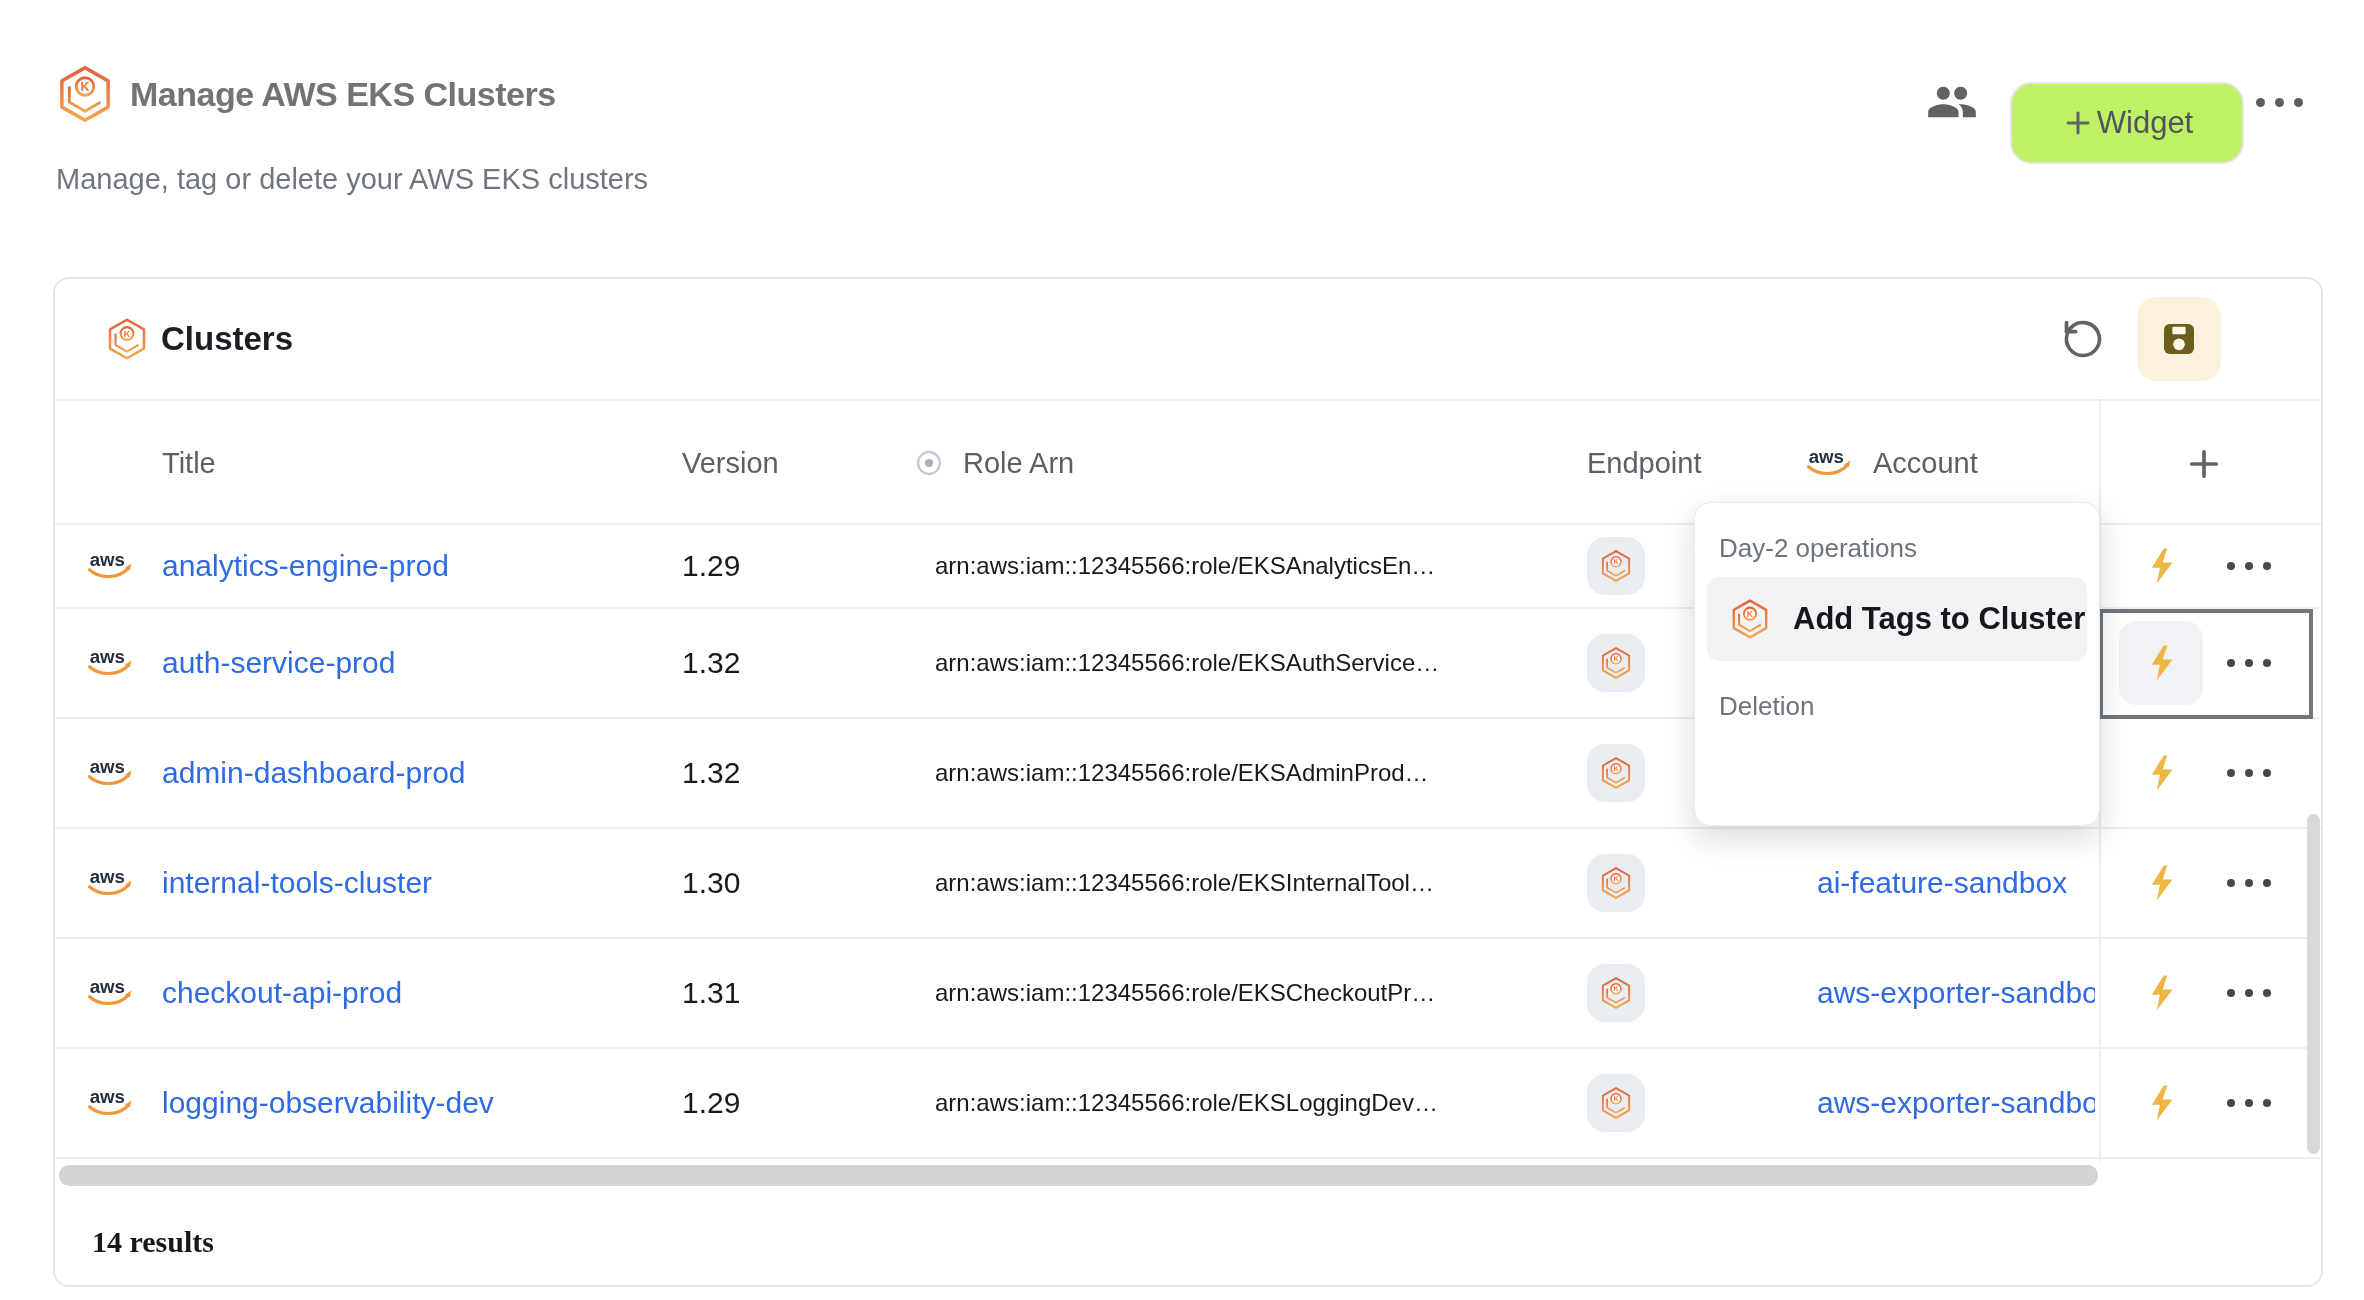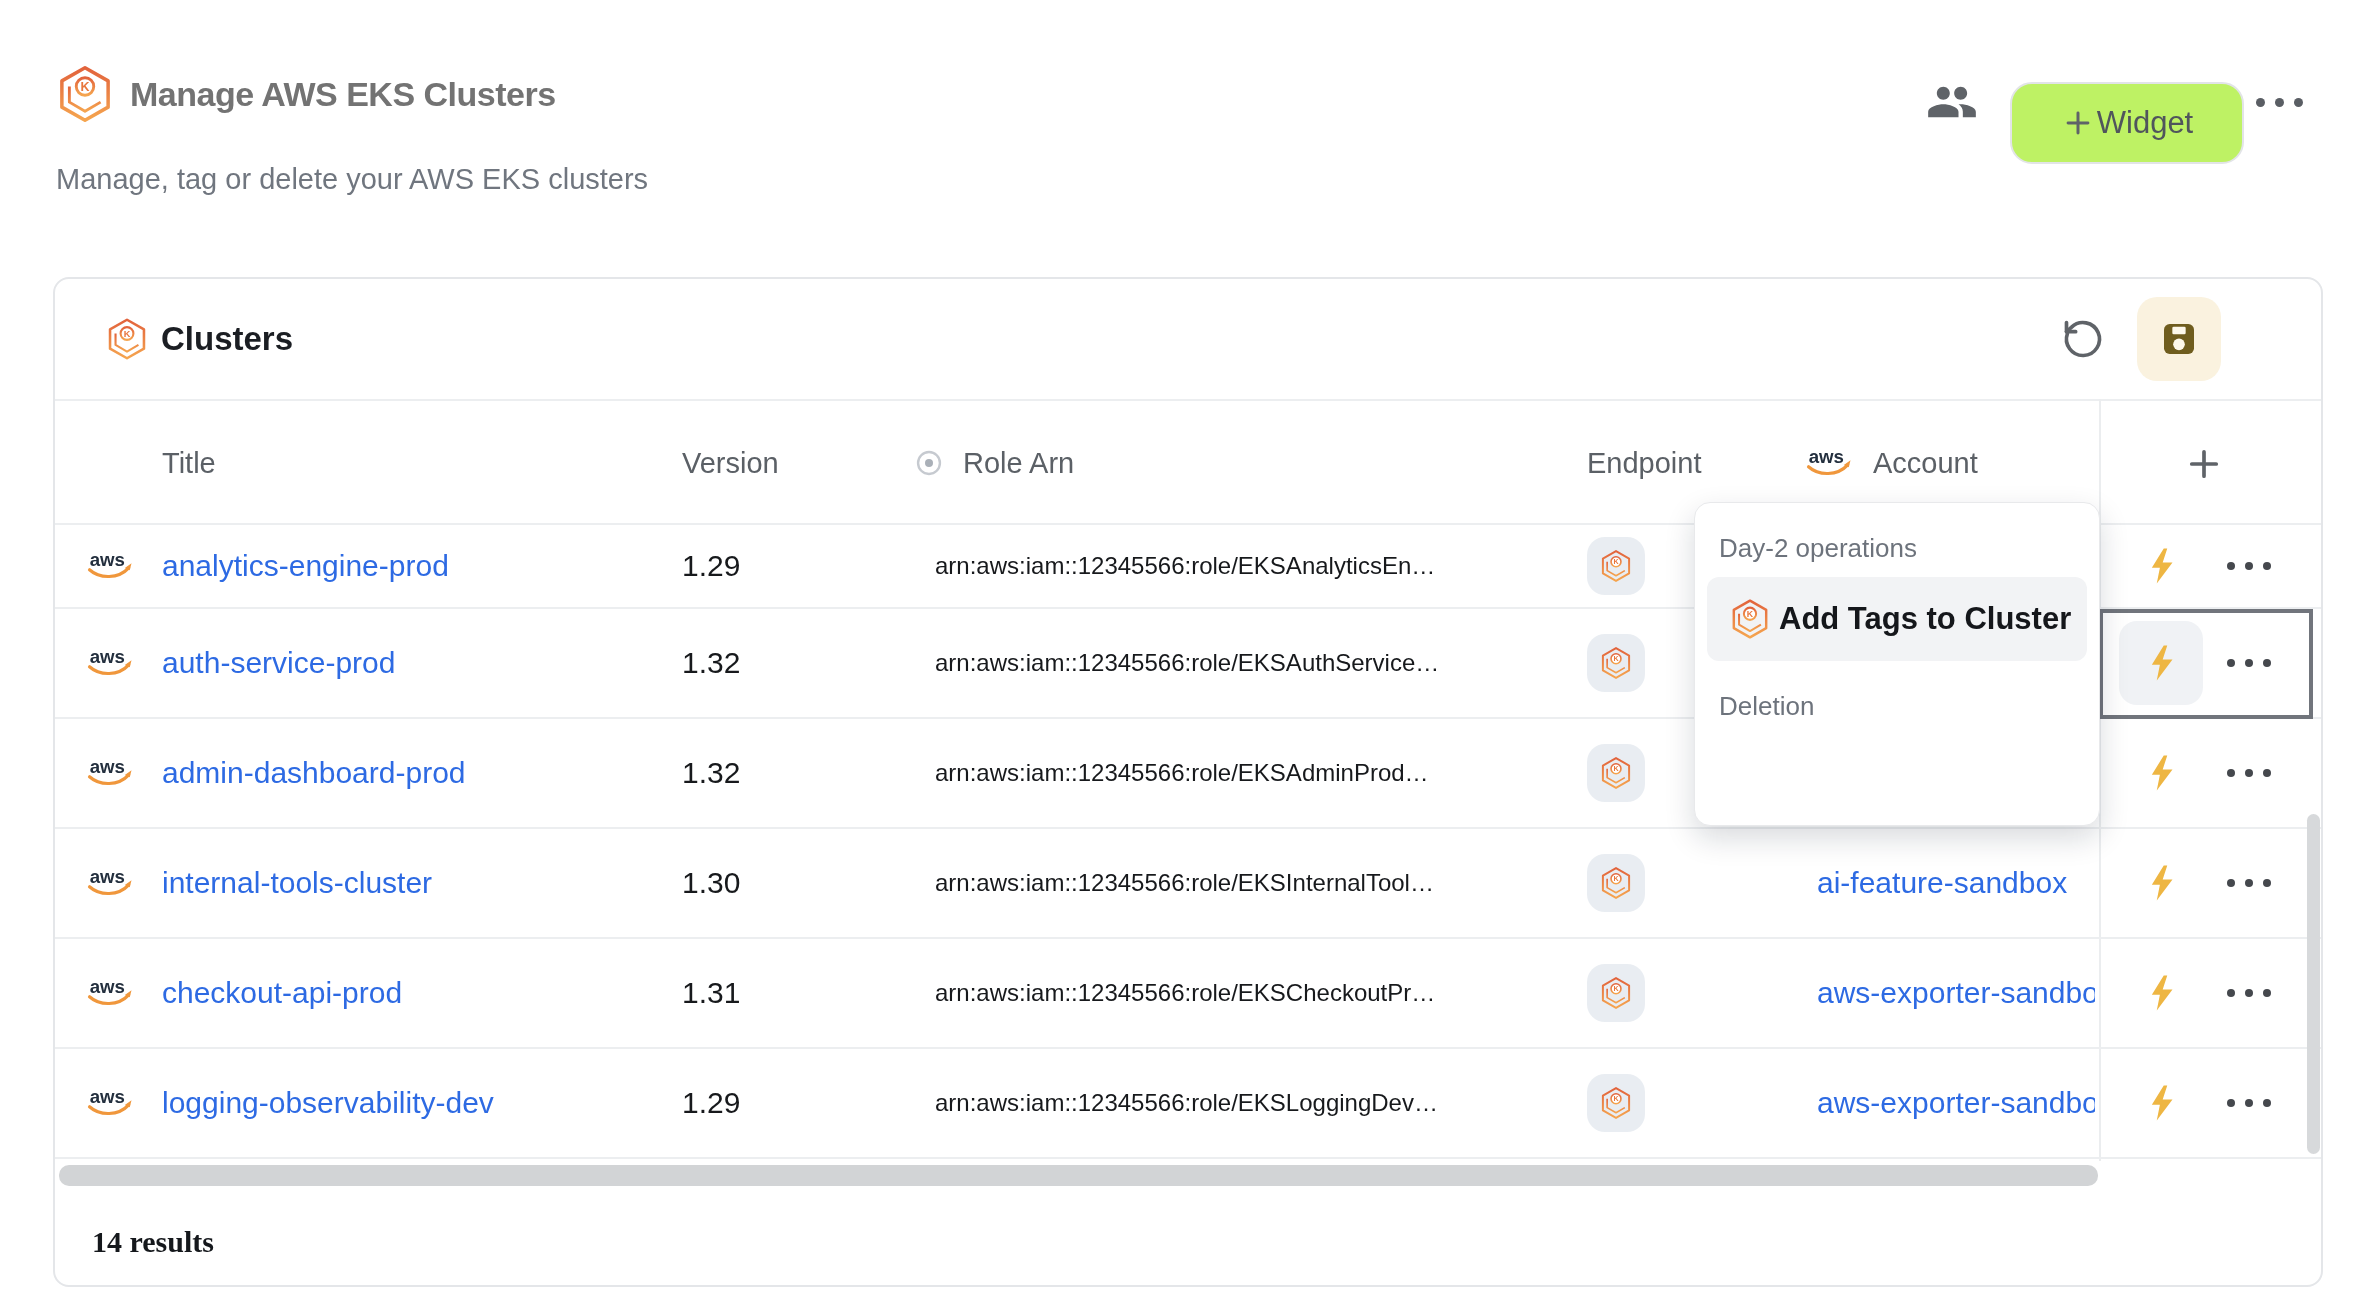--- a/index.html
+++ b/index.html
@@ -82,21 +82,21 @@
   
   #ctx-menu{left:1639px;top:223px;width:404px;height:322px;background:#fff;
             border:1px solid #e8e9eb;border-radius:16px;z-index:60;
             box-shadow:0 12px 30px rgba(15,23,42,.16);}
   .ctx-label{position:absolute;left:24px;font-size:26px;color:#6d737c;}
   #ctx-label-1{top:30px;} #ctx-label-2{top:188px;}
   .ctx-item{position:absolute;left:12px;right:12px;height:84px;border-radius:12px;
             display:flex;align-items:center;cursor:pointer;}
   #ctx-item-1{top:74px;background:#f2f3f5;}
   #ctx-item-1 svg{width:42px;height:42px;margin-left:22px;}
-  #ctx-item-1 .txt{margin-left:8px;font-size:31px;font-weight:600;color:#15171b;}
+  #ctx-item-1 .txt{margin-left:22px;font-size:31px;font-weight:600;color:#15171b;}
   #ctx-item-2{top:238px;}
   #ctx-item-2 svg{width:36px;height:36px;margin-left:24px;}
   #ctx-item-2 .txt{margin-left:24px;font-size:31px;font-weight:500;color:#4f555d;}
 </style>
 </head>
 <body>
 
 <svg width="0" height="0" style="position:absolute" aria-hidden="true">
   <defs>
     <linearGradient id="ekg" x1="0" y1="0" x2="0" y2="1">

